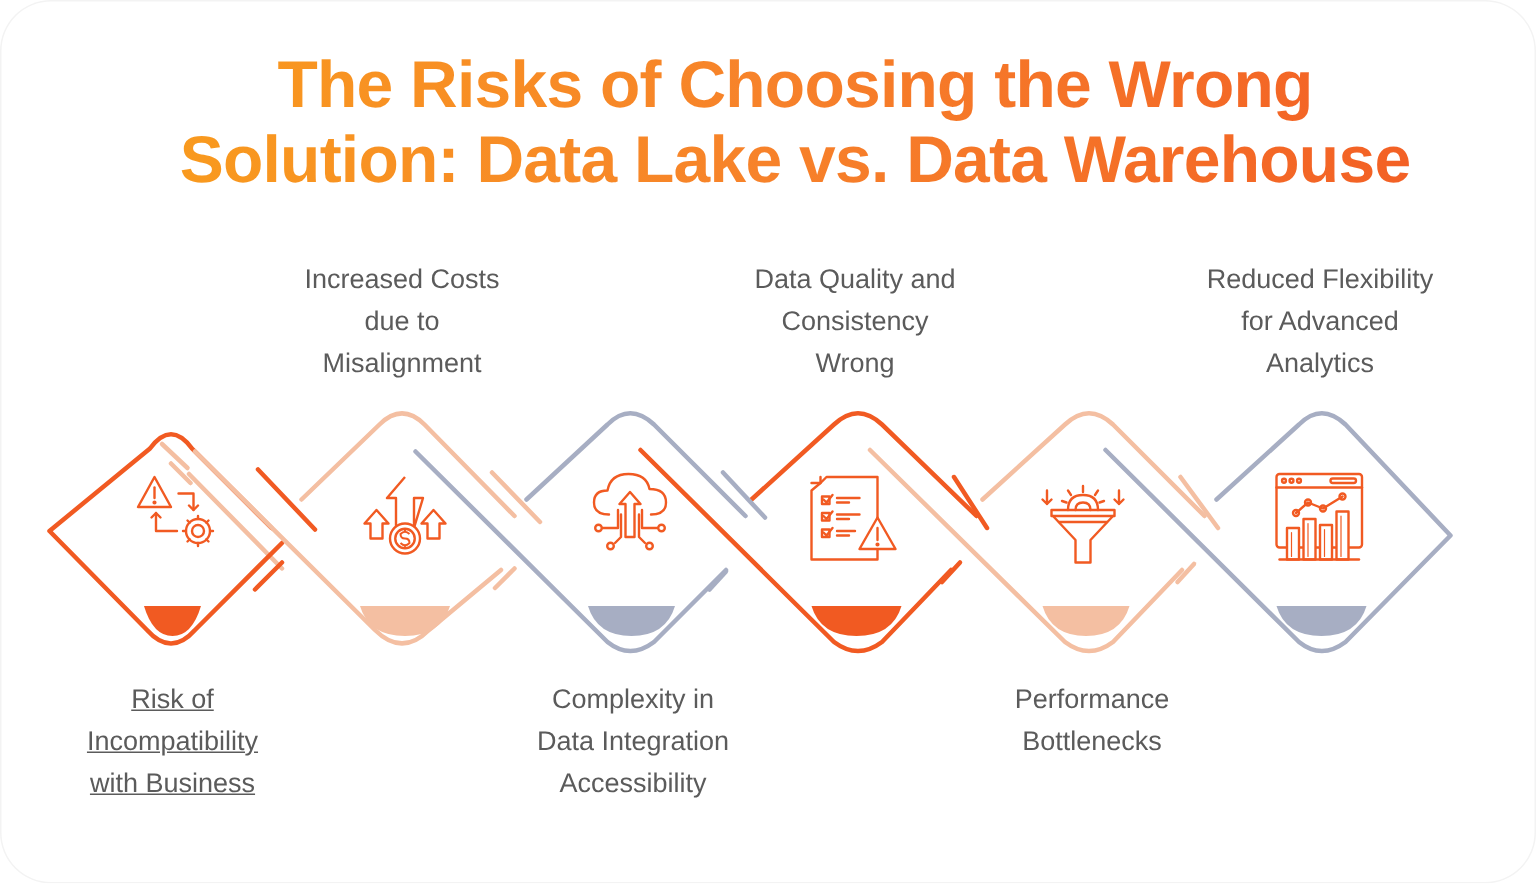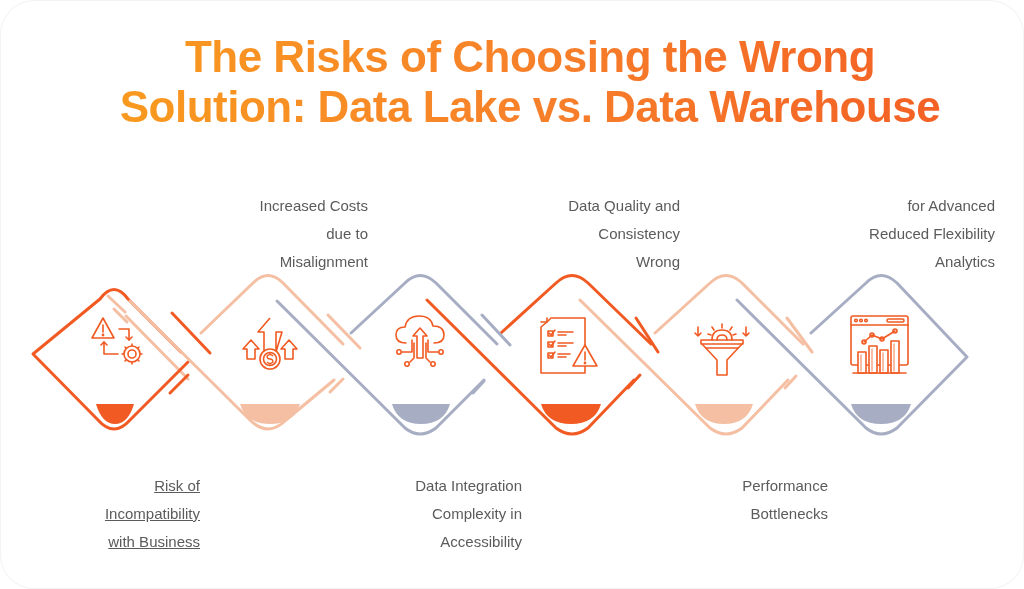--- a/index.html
+++ b/index.html
@@ -1,21 +1,21 @@
 <!DOCTYPE html>
 <html><head>
   <meta charset="utf-8">
   <style>
     html, body { margin: 0; padding: 0; background: #ffffff; }
     body { width: 1024px; height: 589px; overflow: hidden; position: relative; font-family: "Liberation Sans", sans-serif; }
     .card { position: absolute; left: 0; top: 0; width: 1024px; height: 589px; border-radius: 34px; background: #ffffff; box-shadow: inset 0 0 0 1px #f3f3f3; }
     .title { position: absolute; left: 0; top: 32px; width: 1024px; text-align: center; font-family: "Liberation Sans", sans-serif; font-weight: 700; font-size: 44px; line-height: 50px; letter-spacing: -0.5px;
       background: linear-gradient(90deg, #F9A11B 0%, #F7822A 50%, #F25A24 100%); -webkit-background-clip: text; background-clip: text; color: transparent; }
     .title div { display: block; padding-left: 36px; }
-    .label { position: absolute; text-align: right; color: #5b5b5b; font-size: 15px; line-height: 28px; font-family: "Liberation Sans", sans-serif; margin-top: 20px; }
+    .label { position: absolute; text-align: center; color: #5b5b5b; font-size: 18px; line-height: 28px; font-family: "Liberation Sans", sans-serif; }
     .label div { white-space: nowrap; }
     svg.diagram { position: absolute; left: 0; top: 0; }
   </style>
 </head>
 <body>
 
 <div class="card"></div>
 
 <div class="title">
   <div>The Risks of Choosing the Wrong</div>
@@ -26,33 +26,33 @@
   <div>Increased Costs</div>
   <div>due to</div>
   <div>Misalignment</div>
 </div>
 <div class="label" style="left:460px; top:172px; width:220px;">
   <div>Data Quality and</div>
   <div>Consistency</div>
   <div>Wrong</div>
 </div>
 <div class="label" style="left:765px; top:172px; width:230px;">
+  <div>Reduced Flexibility</div>
   <div>for Advanced</div>
-  <div>Reduced Flexibility</div>
   <div>Analytics</div>
 </div>
 
 <div class="label" style="left:30px; top:452px; width:170px;text-decoration:underline;">
   <div>Risk of</div>
   <div>Incompatibility</div>
   <div>with Business</div>
 </div>
 <div class="label" style="left:322px; top:452px; width:200px;">
+  <div>Complexity in</div>
   <div>Data Integration</div>
-  <div>Complexity in</div>
   <div>Accessibility</div>
 </div>
 <div class="label" style="left:628px; top:452px; width:200px;">
   <div>Performance</div>
   <div>Bottlenecks</div>
 </div>
 
 <svg class="diagram" width="1024" height="589" viewBox="0 0 1024 589">
   <defs>
     

